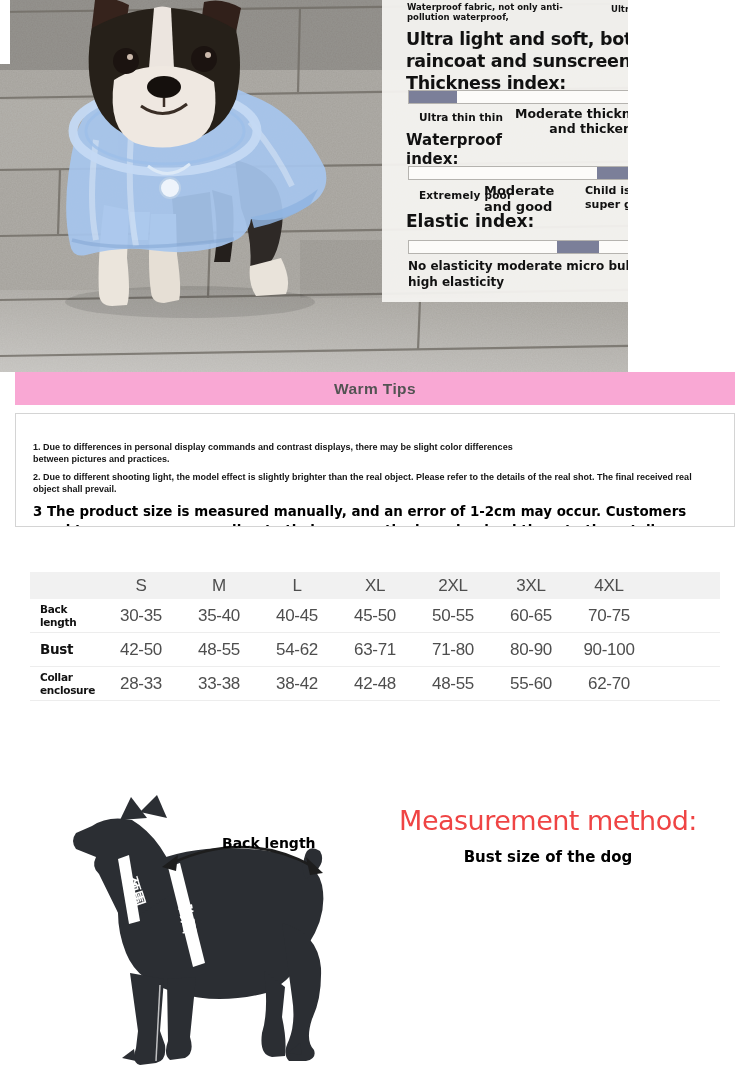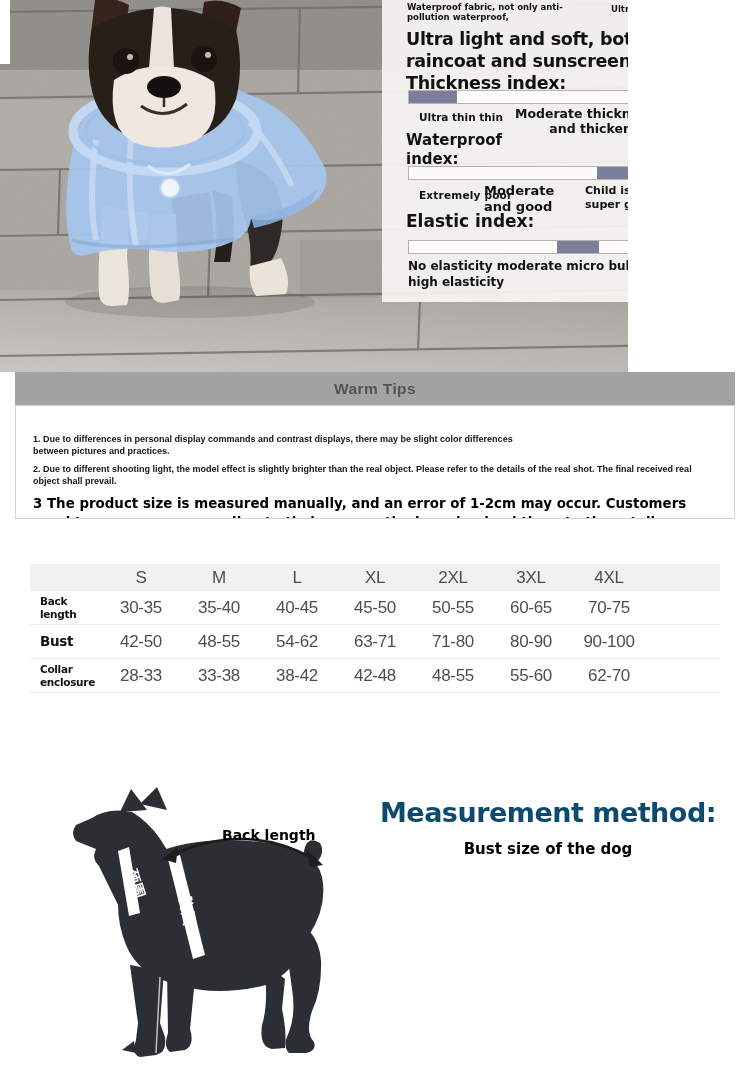--- a/index.html
+++ b/index.html
@@ -24,24 +24,24 @@
   .t-low{left:37px;top:111px;font-size:10.5px;font-weight:700;}
   .t-high{left:112px;top:106px;width:160px;font-size:12.5px;line-height:1.2;font-weight:700;text-align:right;}
   .wp-heading{left:24px;top:131px;width:118px;font-size:15px;line-height:1.25;font-weight:700;}
   .wp-low{left:37px;top:189px;font-size:10.5px;font-weight:700;letter-spacing:0.2px;}
   .wp-mid{left:102px;top:183px;width:100px;font-size:13px;line-height:1.2;font-weight:700;}
   .wp-high{left:203px;top:184px;width:80px;font-size:11px;line-height:1.25;font-weight:700;}
   .el-heading{left:24px;top:211px;font-size:17px;font-weight:700;}
   .el-text{left:26px;top:259px;width:254px;font-size:12px;line-height:1.3;font-weight:700;}
 
   
-  .tips-header{margin:0 15px;height:33px;background:#a3a3a3;display:flex;align-items:center;
+  .tips-header{margin:0 15px;height:33px;background:#f9a8d4;display:flex;align-items:center;
                justify-content:center;font-family:"Liberation Sans",sans-serif;
                font-size:15.5px;font-weight:600;color:#535353;letter-spacing:.4px;}
-  .tips-body{margin:0 15px;height:114px;border:1px solid #d4d4d4;background:#fff;
+  .tips-body{margin:8px 15px;height:114px;border:1px solid #d4d4d4;background:#fff;
              box-sizing:border-box;padding:27px 16px 6px 17px;overflow:hidden;}
   .tip-small{font-family:"Liberation Sans",sans-serif;font-size:9px;line-height:1.35;
              font-weight:600;color:#141414;margin:0 0 6px;}
   .tip-small.first{width:500px;}
   .tip-big{font-size:13.4px;line-height:1.42;font-weight:700;color:#000;margin:1px 0 0;}
 
   
   .table-wrap{margin:45px 0 0 30px;width:690px;}
   .srow{display:grid;grid-template-columns:72px repeat(7,78px);align-items:center;}
   .srow.header{background:#f1f1f1;height:27px;font-family:"Liberation Sans",sans-serif;
@@ -51,21 +51,21 @@
         font-weight:500;color:#4e4e4e;letter-spacing:-0.3px;}
   .rowlabel{text-align:left;padding-left:10px;color:#111;font-size:10.5px;line-height:1.15;
             font-weight:700;font-family:"DejaVu Sans",sans-serif;}
   .rowlabel.big{font-size:13.5px;}
 
   
   .measure{position:relative;height:303px;margin-top:90px;}
   .dog-illu{position:absolute;left:68px;top:2px;}
   .back-length{position:absolute;left:222px;top:44px;font-size:14px;font-weight:700;color:#000;}
   .m-col{position:absolute;left:352px;top:14px;width:392px;}
-  .m-title{text-align:center;font-size:27px;font-weight:700;color:#0c4a6e;letter-spacing:-0.5px;margin:0;}
+  .m-title{text-align:center;font-size:27px;font-weight:400;color:#ef4444;letter-spacing:-0.5px;margin:0;}
   .m-body{margin:50px 0 0;font-size:14.5px;line-height:1.38;font-weight:700;color:#000;}
   .m-caption{margin:12px 0 0;text-align:center;font-size:15px;font-weight:700;color:#000;}
 </style>
 </head>
 <body>
 
 <div id="page">
 
   <div class="hero">
     <svg width="750" height="372" viewBox="0 0 750 372">

